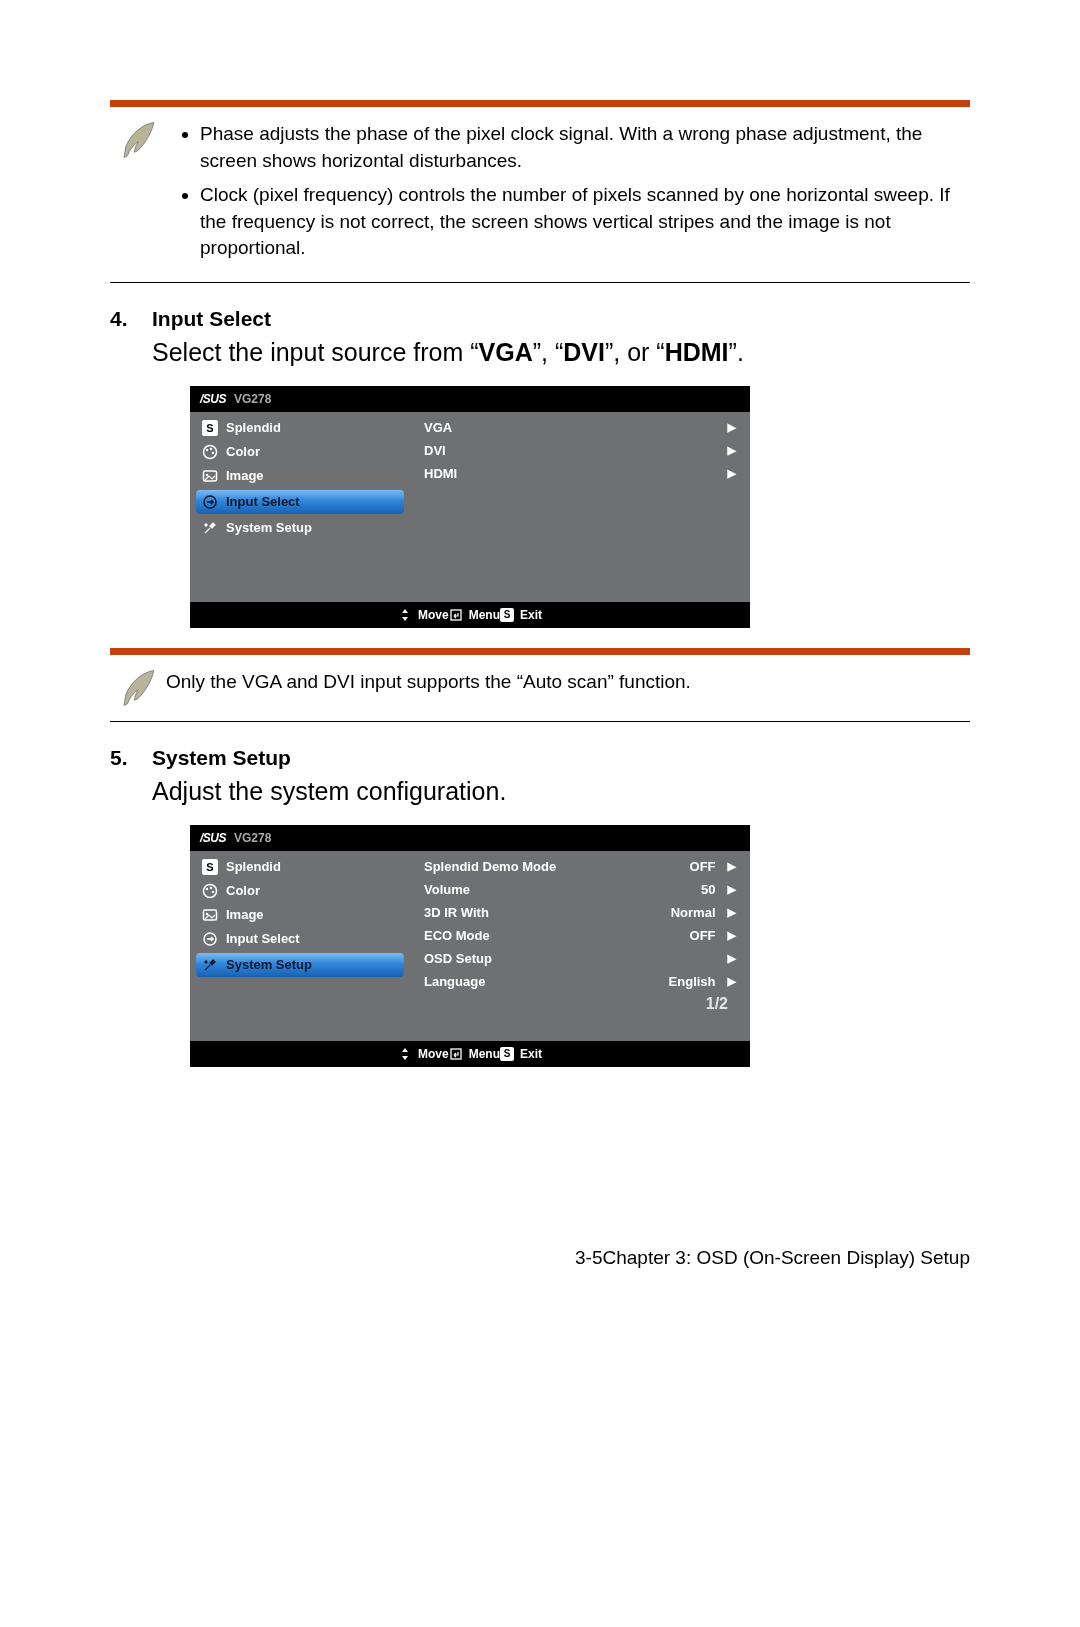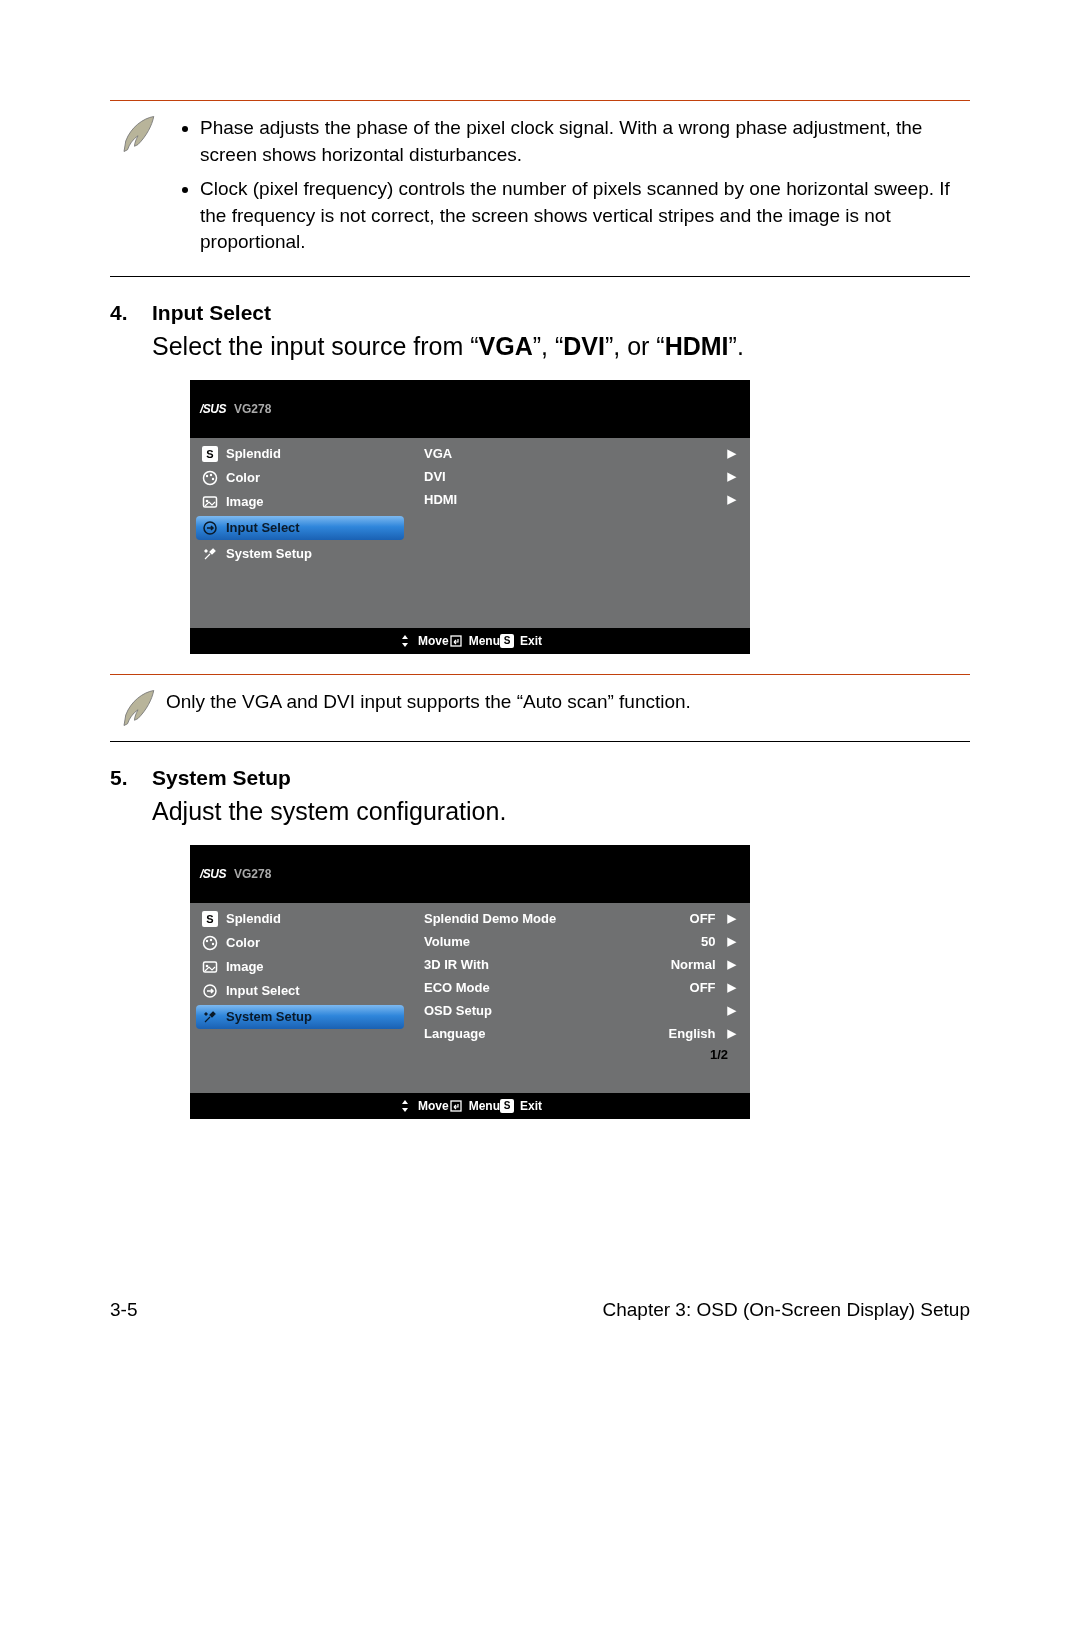--- a/index.html
+++ b/index.html
@@ -9,21 +9,21 @@
     font-family: Arial, Helvetica, sans-serif;
     color: #000;
     width: 1080px;
   }
   .page {
     padding: 100px 110px 40px 110px;
     box-sizing: border-box;
   }
   .note-block {
     display: flex;
-    border-top: 1px solid #c2410c;
+    border-top: 7px solid #c2410c;
     border-bottom: 1px solid #000;
     padding: 8px 0 12px 0;
     margin-bottom: 24px;
   }
   .feather {
     width: 56px;
     flex-shrink: 0;
     display: flex;
     align-items: flex-start;
     justify-content: center;
@@ -70,21 +70,21 @@
     width: 560px;
     margin: 10px 0 20px 80px;
     background: #6f7071;
     font-family: Arial, Helvetica, sans-serif;
   }
   .osd-header {
     background: #000;
     color: #aaa;
     font-size: 12px;
     font-weight: bold;
-    padding: 22px 10px;
+    padding: 6px 10px;
     display: flex;
     align-items: center;
     gap: 8px;
   }
   .asus-logo {
     color: #fff;
     font-weight: bold;
     font-size: 12px;
     letter-spacing: -0.5px;
     font-style: italic;
@@ -135,22 +135,22 @@
     padding: 4px 6px 4px 14px;
     color: #fff;
     font-size: 13px;
     font-weight: bold;
   }
   .ori-label { flex: 1; }
   .ori-value { margin-right: 12px; }
   .ori-arrow { font-size: 11px; }
   .osd-pager {
     text-align: right;
-    color: #000000;
-    font-size: 13px;
+    color: #e5e5e5;
+    font-size: 16px;
     font-weight: bold;
     padding: 2px 14px 2px 0;
   }
   .osd-footer {
     background: #000;
     color: #fff;
     display: flex;
     justify-content: center;
     padding: 6px 0;
     font-size: 12px;
@@ -169,21 +169,21 @@
     height: 14px;
     display: flex;
     align-items: center;
     justify-content: center;
     font-size: 10px;
     border-radius: 2px;
   }
 
   .page-footer {
     display: flex;
-    justify-content: space-between;
+    justify-content: flex-end;
     font-size: 19px;
     margin-top: 180px;
   }
 </style>
 </head>
 <body>
 
 <div class="page">
 
   <div class="note-block">

